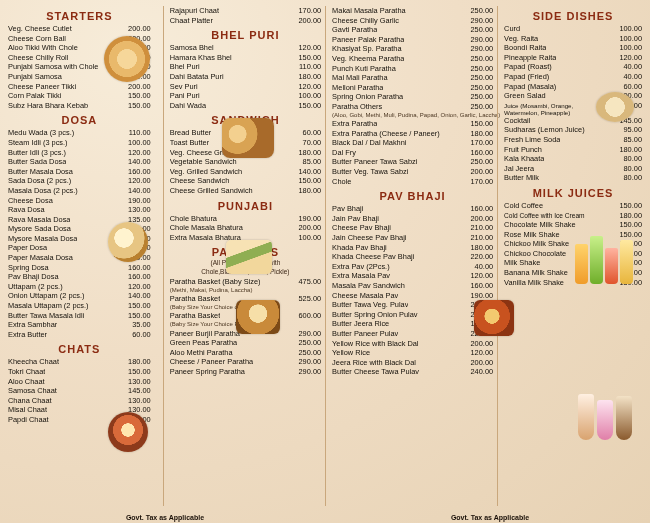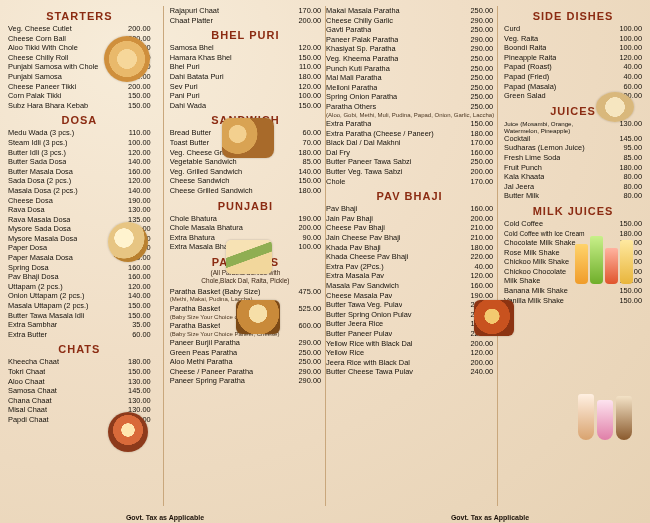--- a/index.html
+++ b/index.html
@@ -15,21 +15,21 @@
     width:650px;height:523px;
     background:
       radial-gradient(ellipse at 20% 10%, #f7ecd9 0%, #f0dec6 45%, #e7d2b4 100%);
     box-sizing:border-box;
     padding:6px 8px 0 8px;
   }
   .cols{display:flex;gap:0;height:500px;}
   .col{box-sizing:border-box;}
   .col1{width:160px;padding-right:12px;}
   .col2{width:168px;padding-right:4px;border-left:1px solid #c9a77c;padding-left:6px;}
-  .col3{width:172px;padding-right:4px;border-left:1px solid #c9a77c;}
+  .col3{width:172px;padding-right:4px;border-left:1px solid #c9a77c;padding-left:6px;}
   .col4{width:150px;border-left:1px solid #c9a77c;padding-left:6px;}
 
   .sec-title{
     text-align:center;
     font-weight:bold;
     font-size:11px;
     letter-spacing:1px;
     color:#8b2b12;
     margin:4px 0 2px 0;
   }
@@ -385,24 +385,20 @@
       <ul class="items">
         <li>
             <span class="nm">Chole Bhatura</span>
             <span class="pr">190.00</span>
           </li>
         <li>
             <span class="nm">Chole Masala Bhatura</span>
             <span class="pr">200.00</span>
           </li>
         <li>
-            <span class="nm">Extra Bhatura</span>
-            <span class="pr">90.00</span>
-          </li>
-        <li>
             <span class="nm">Extra Masala Bhatura</span>
             <span class="pr">100.00</span>
           </li>
       </ul>
 
       <div class="sec-title">PARATHAS</div>
       <div class="sub-note">(All Paratha Served with</div>
       <div class="sub-note">Chole,Black Dal, Raita, Pickle)</div>
       <ul class="items">
         <li>
@@ -641,21 +637,20 @@
         <li>
             <span class="nm">Papad (Masala)</span>
             <span class="pr">60.00</span>
           </li>
         <li>
             <span class="nm">Green Salad</span>
             <span class="pr">100.00</span>
           </li>
       </ul>
 
-      <div class="sec-title">JUICES</div>
       <ul class="items">
         <li>
             <span class="nm" style="white-space:normal;max-width:92px;font-size:6.2px;line-height:7px;">Juice (Mosambi, Orange, Watermelon, Pineapple)</span>
             <span class="pr">130.00</span>
           </li>
         <li>
             <span class="nm">Cocktail</span>
             <span class="pr">145.00</span>
           </li>
         <li>

